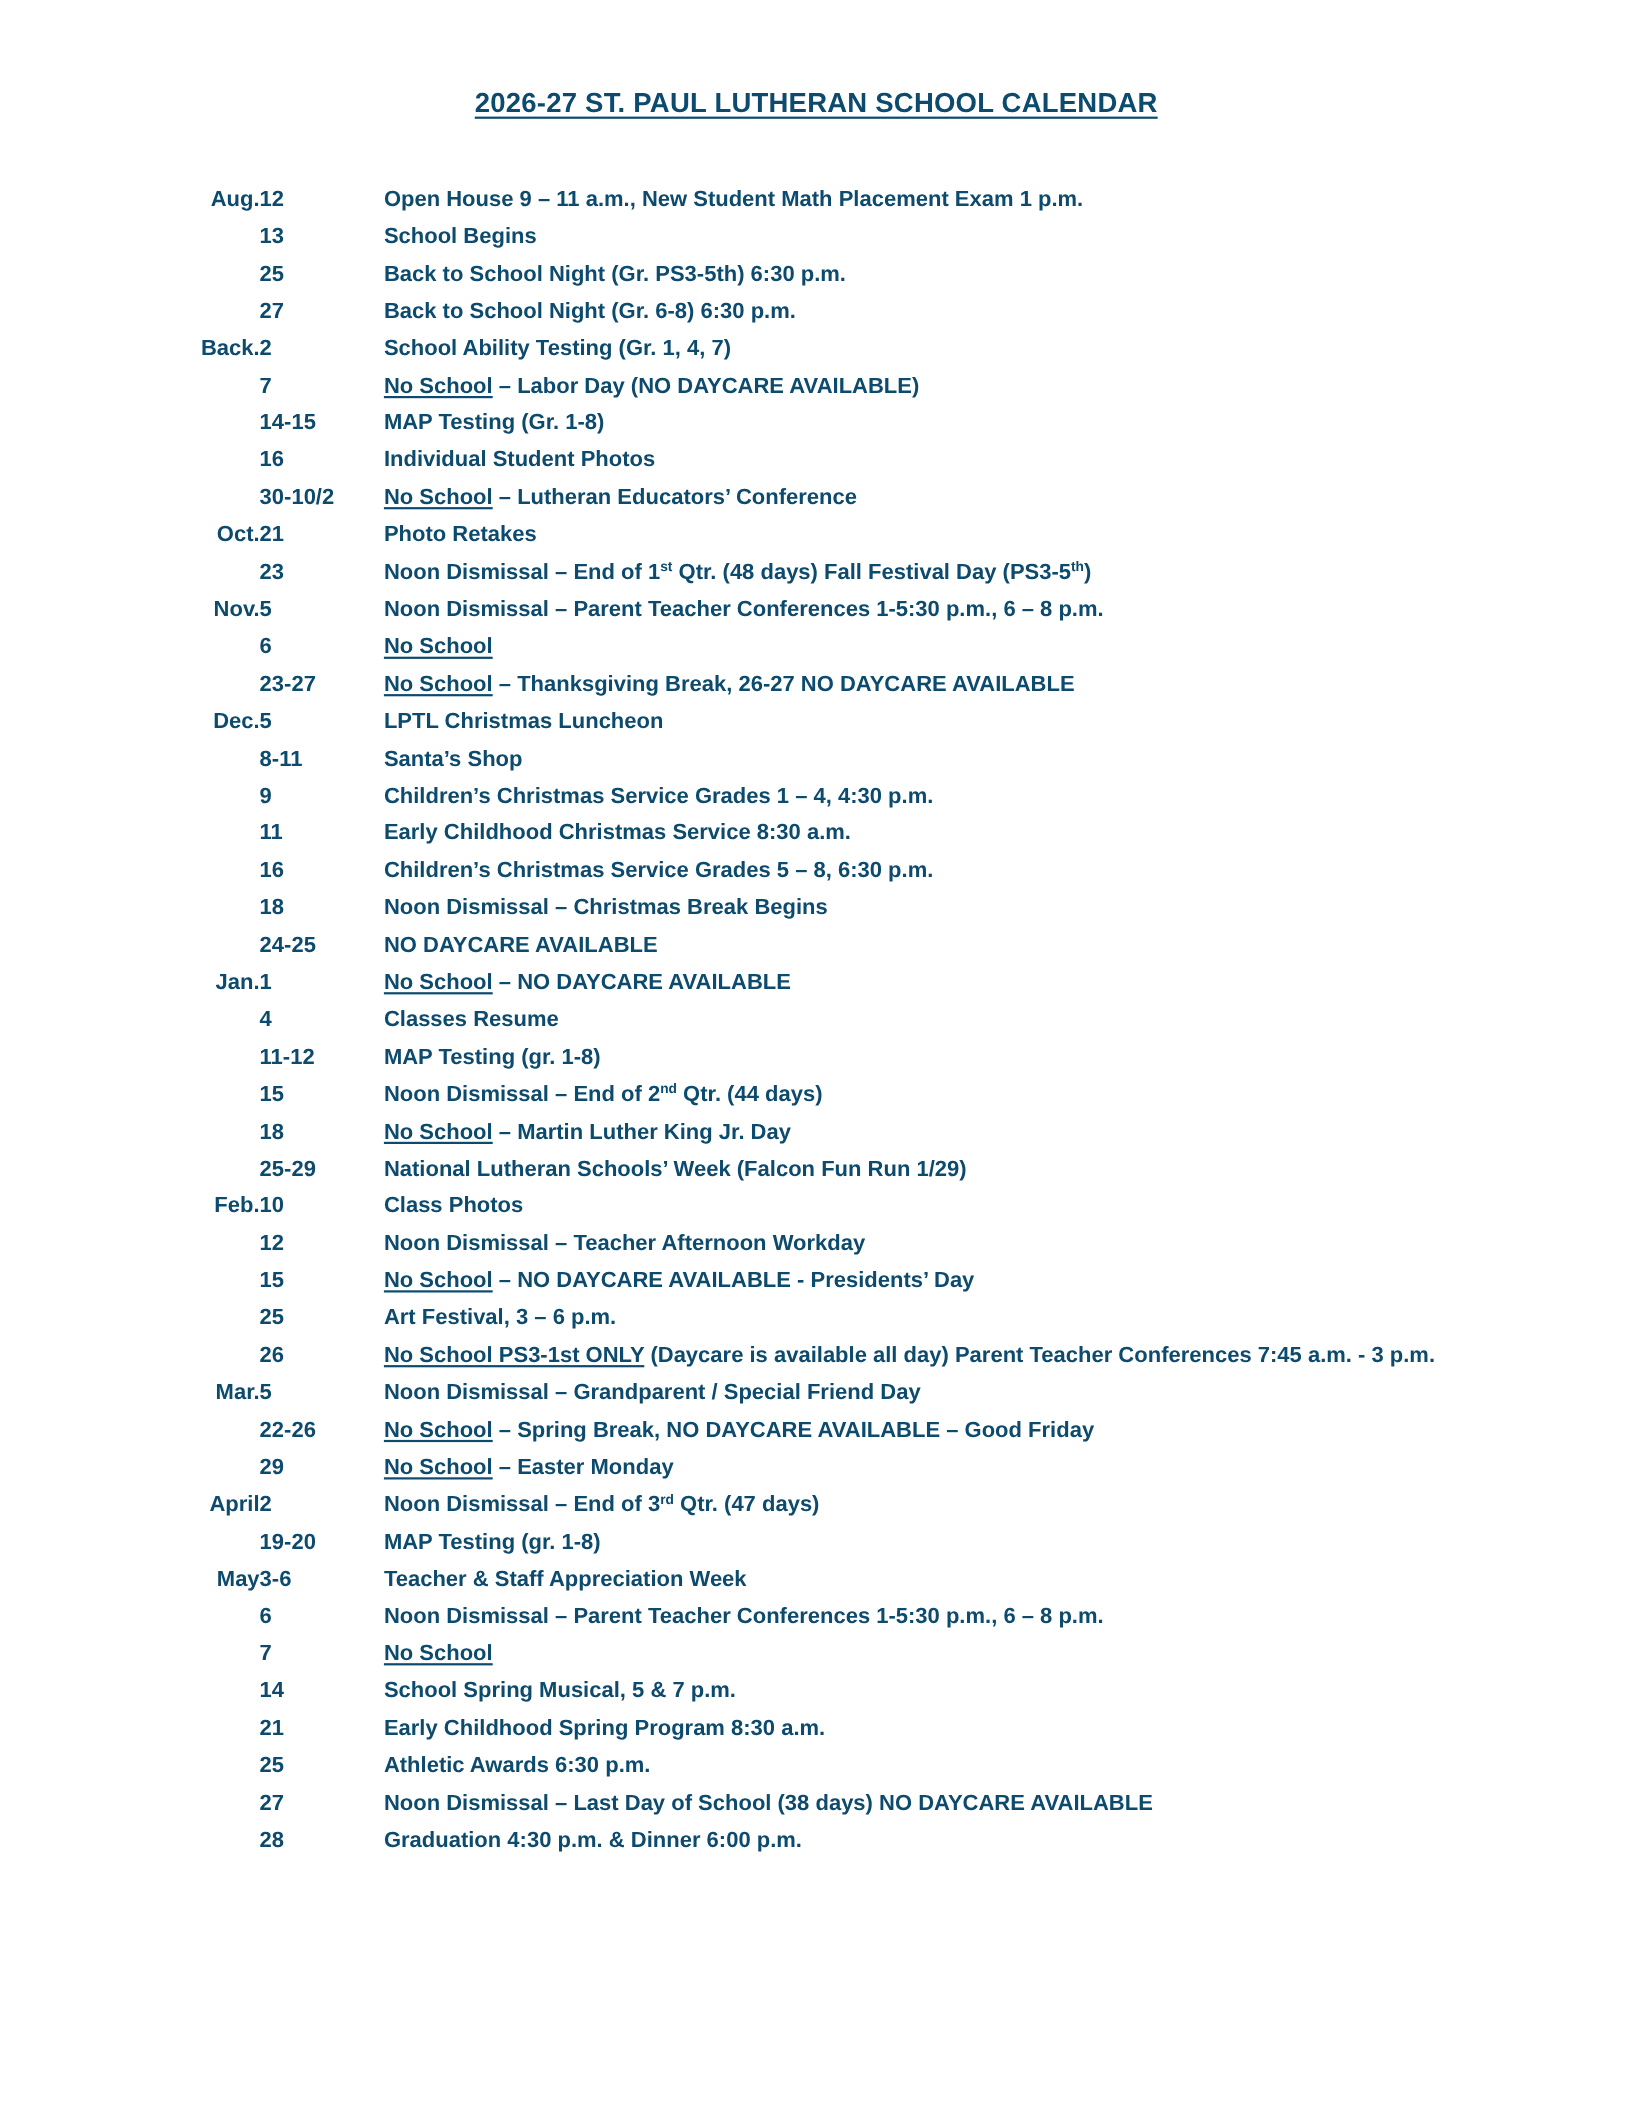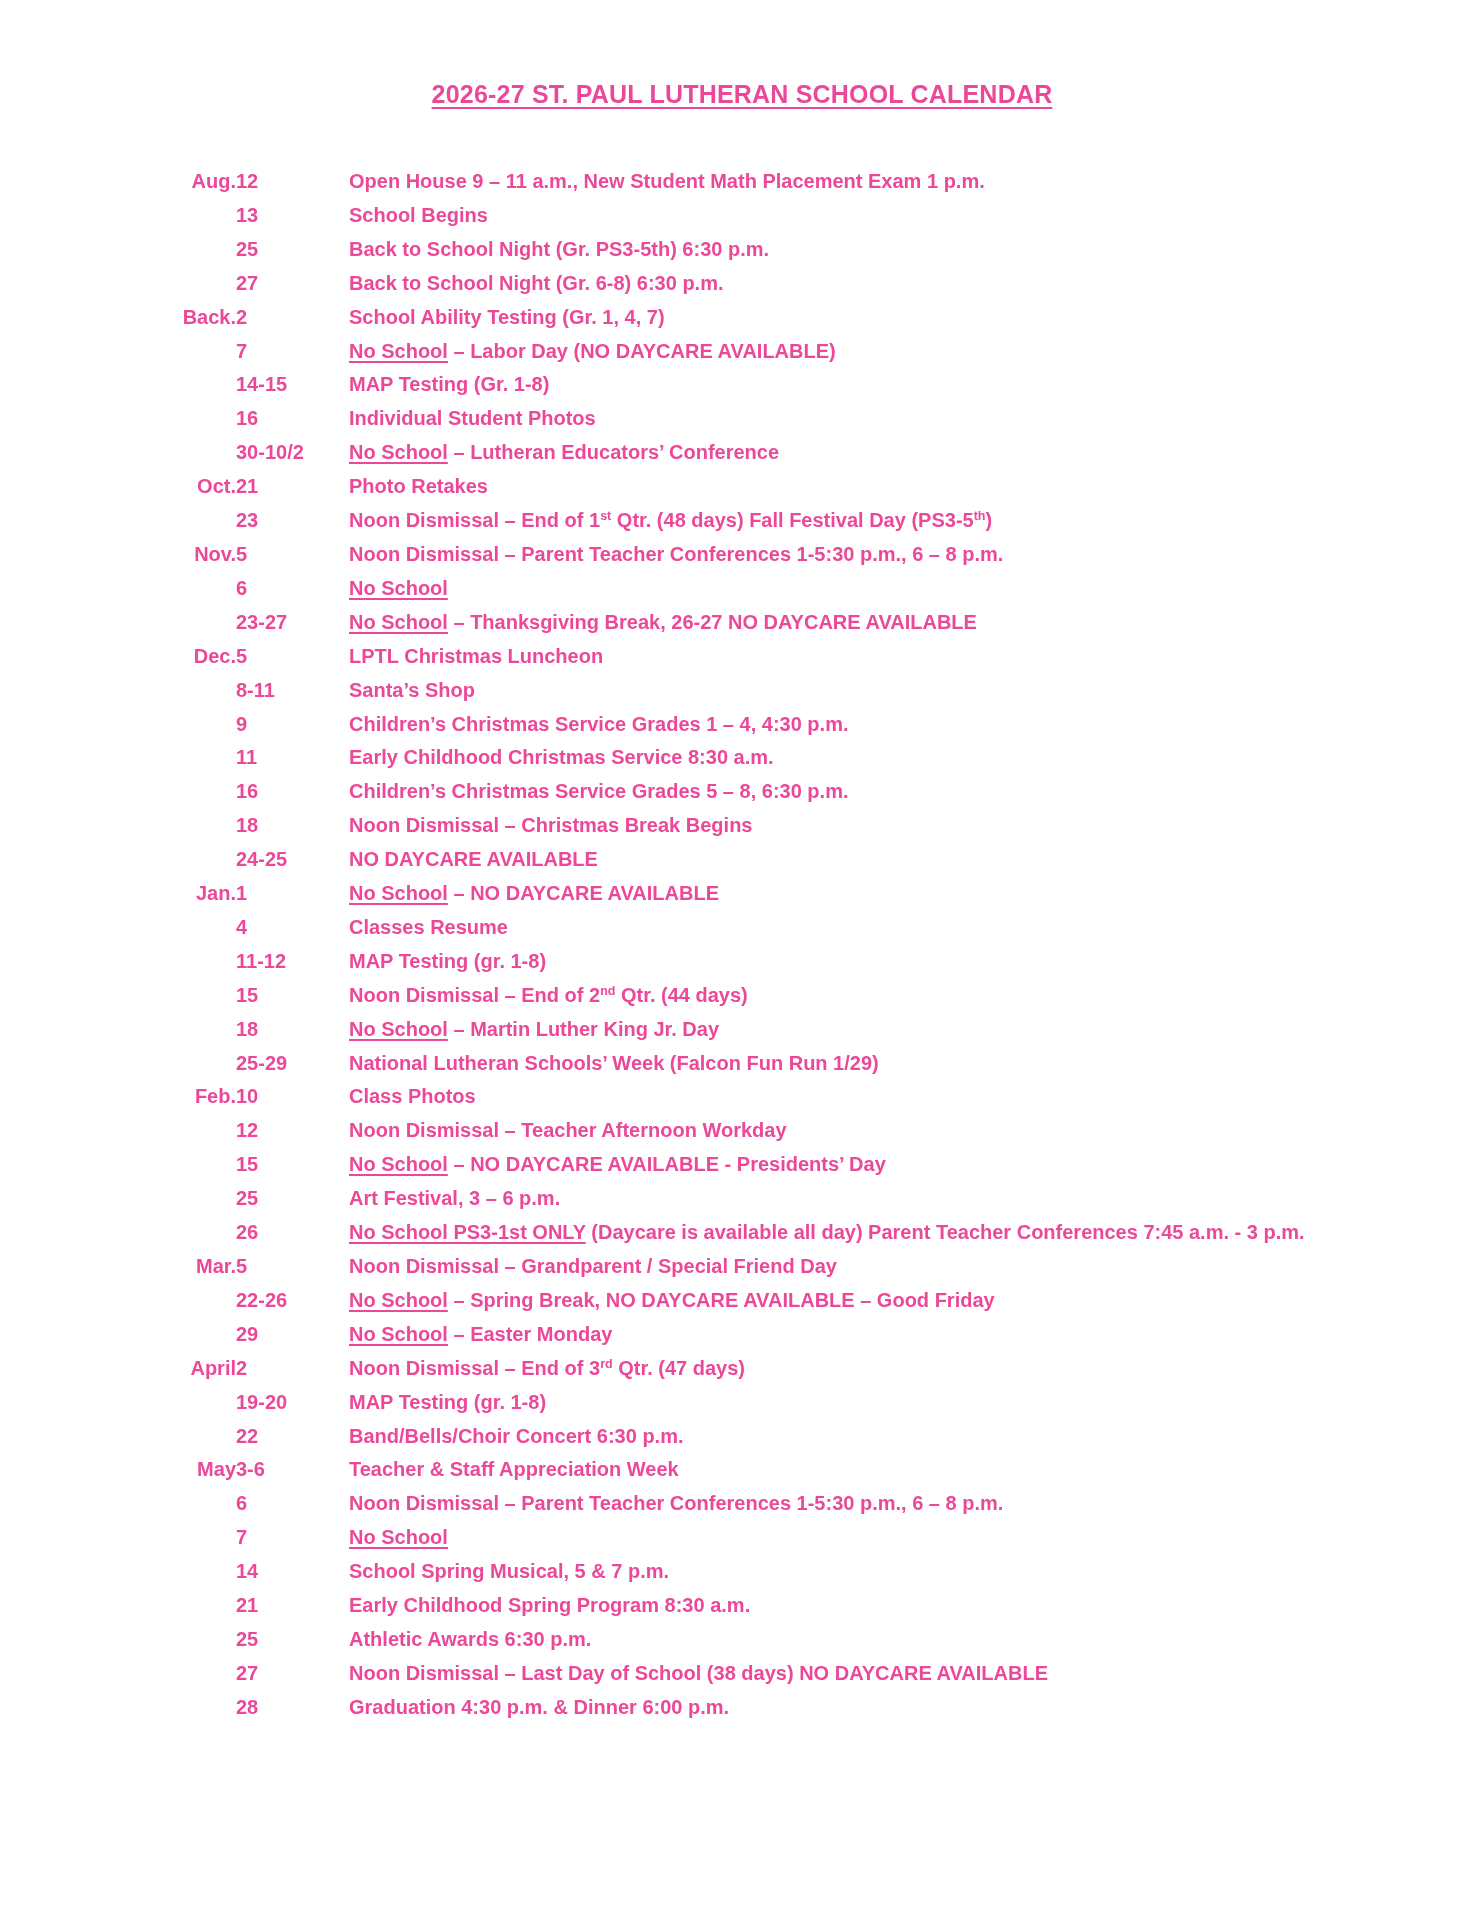--- a/index.html
+++ b/index.html
@@ -2,21 +2,21 @@
 <html><head>
 <meta charset="utf-8">
 <style>
   * { box-sizing: border-box; }
   html, body { margin: 0; padding: 0; background: #ffffff; }
   .page {
     position: relative;
     width: 1484px;
     height: 1920px;
     background: #ffffff;
-    color: #ec4899;
+    color: #0c4a6e;
     font-family: "Liberation Sans", sans-serif;
     font-weight: 700;
     overflow: hidden;
   }
   .title {
     margin: 0;
     padding-top: 80px;
     text-align: center;
     font-size: 25px;
     font-weight: 700;
@@ -86,21 +86,20 @@
       <div class="row"><span class="month">Feb.</span><span class="date">10</span><span class="event"><span>Class Photos</span></span></div>
       <div class="row"><span class="month"></span><span class="date">12</span><span class="event"><span>Noon Dismissal – Teacher Afternoon Workday</span></span></div>
       <div class="row"><span class="month"></span><span class="date">15</span><span class="event"><span class="u">No School</span><span> – NO DAYCARE AVAILABLE - Presidents’ Day</span></span></div>
       <div class="row"><span class="month"></span><span class="date">25</span><span class="event"><span>Art Festival, 3 – 6 p.m.</span></span></div>
       <div class="row"><span class="month"></span><span class="date">26</span><span class="event"><span class="u">No School PS3-1st ONLY</span><span> (Daycare is available all day) Parent Teacher Conferences 7:45 a.m. - 3 p.m.</span></span></div>
       <div class="row"><span class="month">Mar.</span><span class="date">5</span><span class="event"><span>Noon Dismissal – Grandparent / Special Friend Day</span></span></div>
       <div class="row"><span class="month"></span><span class="date">22-26</span><span class="event"><span class="u">No School</span><span> – Spring Break, NO DAYCARE AVAILABLE – Good Friday</span></span></div>
       <div class="row"><span class="month"></span><span class="date">29</span><span class="event"><span class="u">No School</span><span> – Easter Monday</span></span></div>
       <div class="row"><span class="month">April</span><span class="date">2</span><span class="event"><span>Noon Dismissal – End of 3</span><sup class="seg">rd</sup><span> Qtr. (47 days)</span></span></div>
       <div class="row"><span class="month"></span><span class="date">19-20</span><span class="event"><span>MAP Testing (gr. 1-8)</span></span></div>
-      <div class="row"><span class="month"></span><span class="date">22</span><span class="event"><span>Band/Bells/Choir Concert 6:30 p.m.</span></span></div>
       <div class="row"><span class="month">May</span><span class="date">3-6</span><span class="event"><span>Teacher &amp; Staff Appreciation Week</span></span></div>
       <div class="row"><span class="month"></span><span class="date">6</span><span class="event"><span>Noon Dismissal – Parent Teacher Conferences 1-5:30 p.m., 6 – 8 p.m.</span></span></div>
       <div class="row"><span class="month"></span><span class="date">7</span><span class="event"><span class="u">No School</span></span></div>
       <div class="row"><span class="month"></span><span class="date">14</span><span class="event"><span>School Spring Musical, 5 &amp; 7 p.m.</span></span></div>
       <div class="row"><span class="month"></span><span class="date">21</span><span class="event"><span>Early Childhood Spring Program 8:30 a.m.</span></span></div>
       <div class="row"><span class="month"></span><span class="date">25</span><span class="event"><span>Athletic Awards 6:30 p.m.</span></span></div>
       <div class="row"><span class="month"></span><span class="date">27</span><span class="event"><span>Noon Dismissal – Last Day of School (38 days) NO DAYCARE AVAILABLE</span></span></div>
       <div class="row"><span class="month"></span><span class="date">28</span><span class="event"><span>Graduation 4:30 p.m. &amp; Dinner 6:00 p.m.</span></span></div>
     </div>
 </div>

